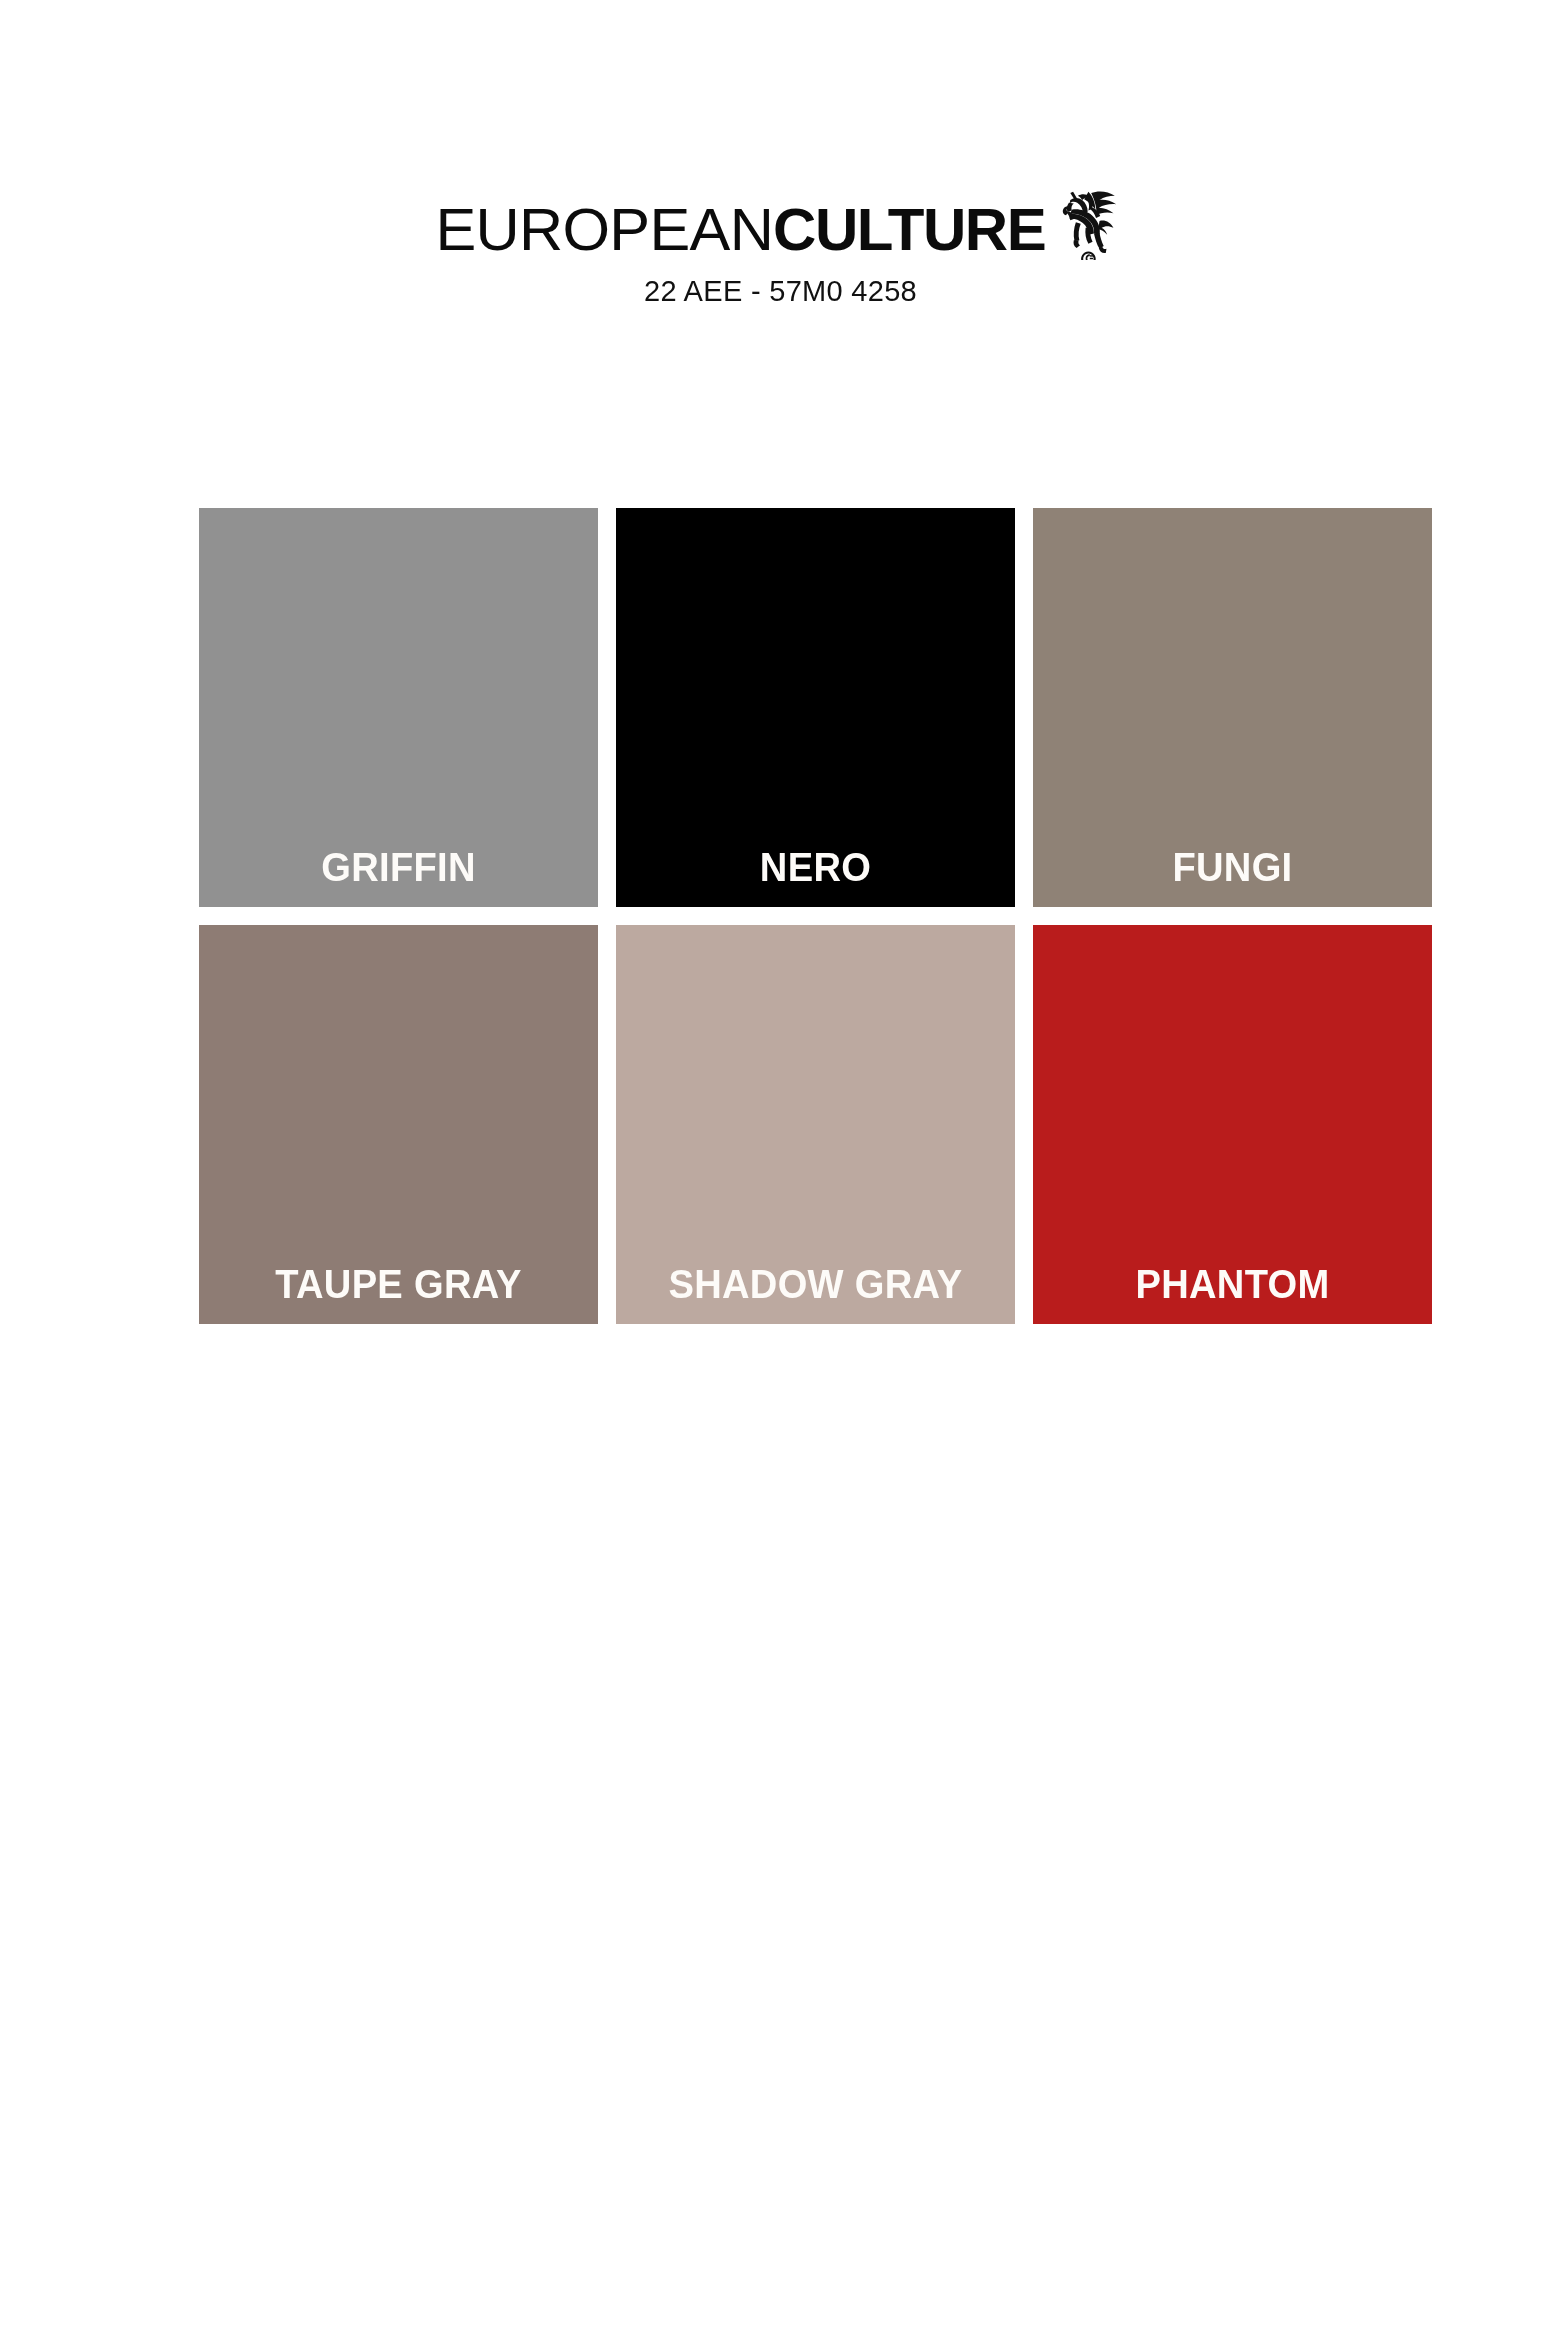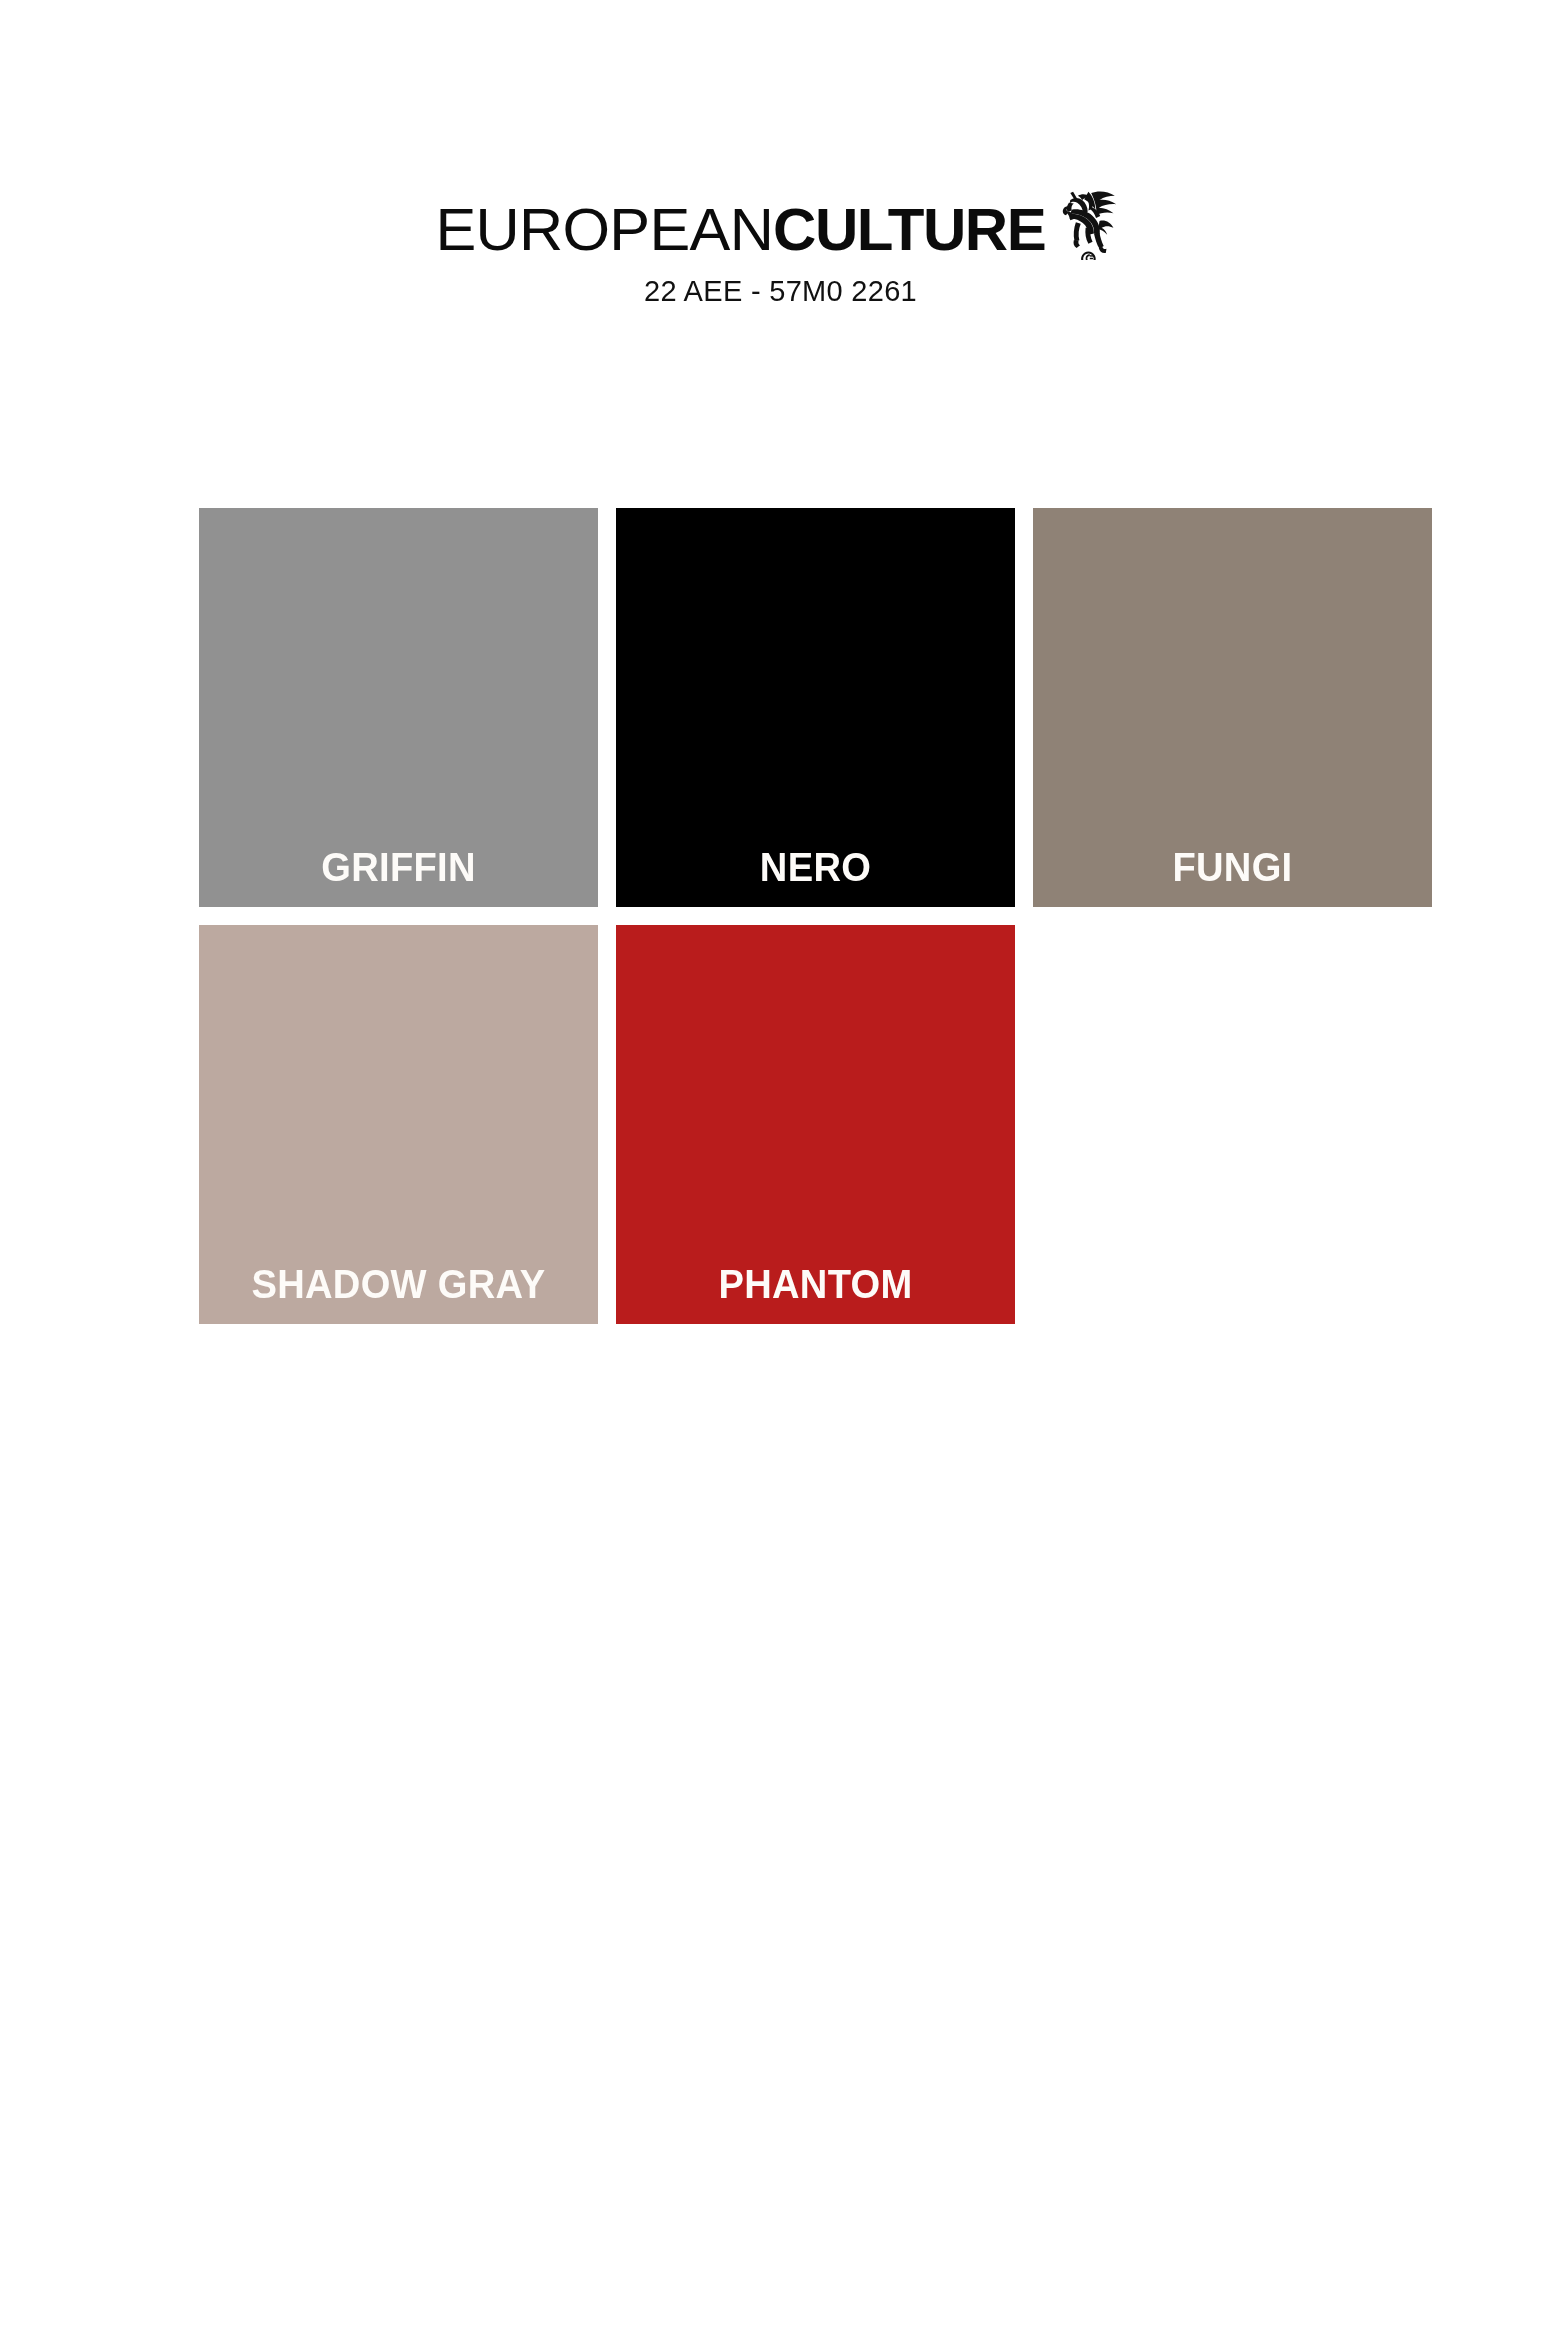--- a/index.html
+++ b/index.html
@@ -150,37 +150,40 @@
 
         <path d="M48 104 a10.5 10.5 0 1 0 0.01 0 Z M48 107 a7.5 7.5 0 1 1 -0.01 0 Z"></path>
         <path d="M50 108 C46 108, 44 110.5, 44 114 C44 117.5, 46 120, 50 120 L50 117.5 C47.5 117.5, 46.5 116, 46.5 114 C46.5 112, 47.5 110.5, 50 110.5 Z"></path>
         <rect x="50" y="109.3" width="6" height="2.1"></rect>
         <rect x="50" y="113" width="4.6" height="2.1"></rect>
         <rect x="50" y="116.7" width="6" height="2.1"></rect>
       </g>
     </svg>
   </div>
 
-  <div class="brand-code">22 AEE - 57M0 2261</div>
+  <div class="brand-code">22 AEE - 57M0 4258</div>
 </div>
 
 <div class="swatch-grid">
 
   <div class="swatch" style="background: rgb(145, 145, 145);">
     <div class="swatch-label" style="color: rgb(253, 251, 248);">GRIFFIN</div>
   </div>
 
   <div class="swatch" style="background: rgb(0, 0, 0);">
     <div class="swatch-label" style="color: rgb(253, 251, 248);">NERO</div>
   </div>
 
   <div class="swatch" style="background: rgb(143, 130, 118);">
     <div class="swatch-label" style="color: rgb(253, 251, 248);">FUNGI</div>
   </div>
 
+  <div class="swatch" style="background: rgb(142, 124, 116);">
+    <div class="swatch-label" style="color: rgb(253, 251, 248);">TAUPE GRAY</div>
+  </div>
 
   <div class="swatch" style="background: rgb(188, 169, 160);">
     <div class="swatch-label" style="color: rgb(253, 251, 248);">SHADOW GRAY</div>
   </div>
 
   <div class="swatch" style="background: #b91c1c;">
     <div class="swatch-label" style="color: rgb(253, 251, 248);">PHANTOM</div>
   </div>
 
 </div>

